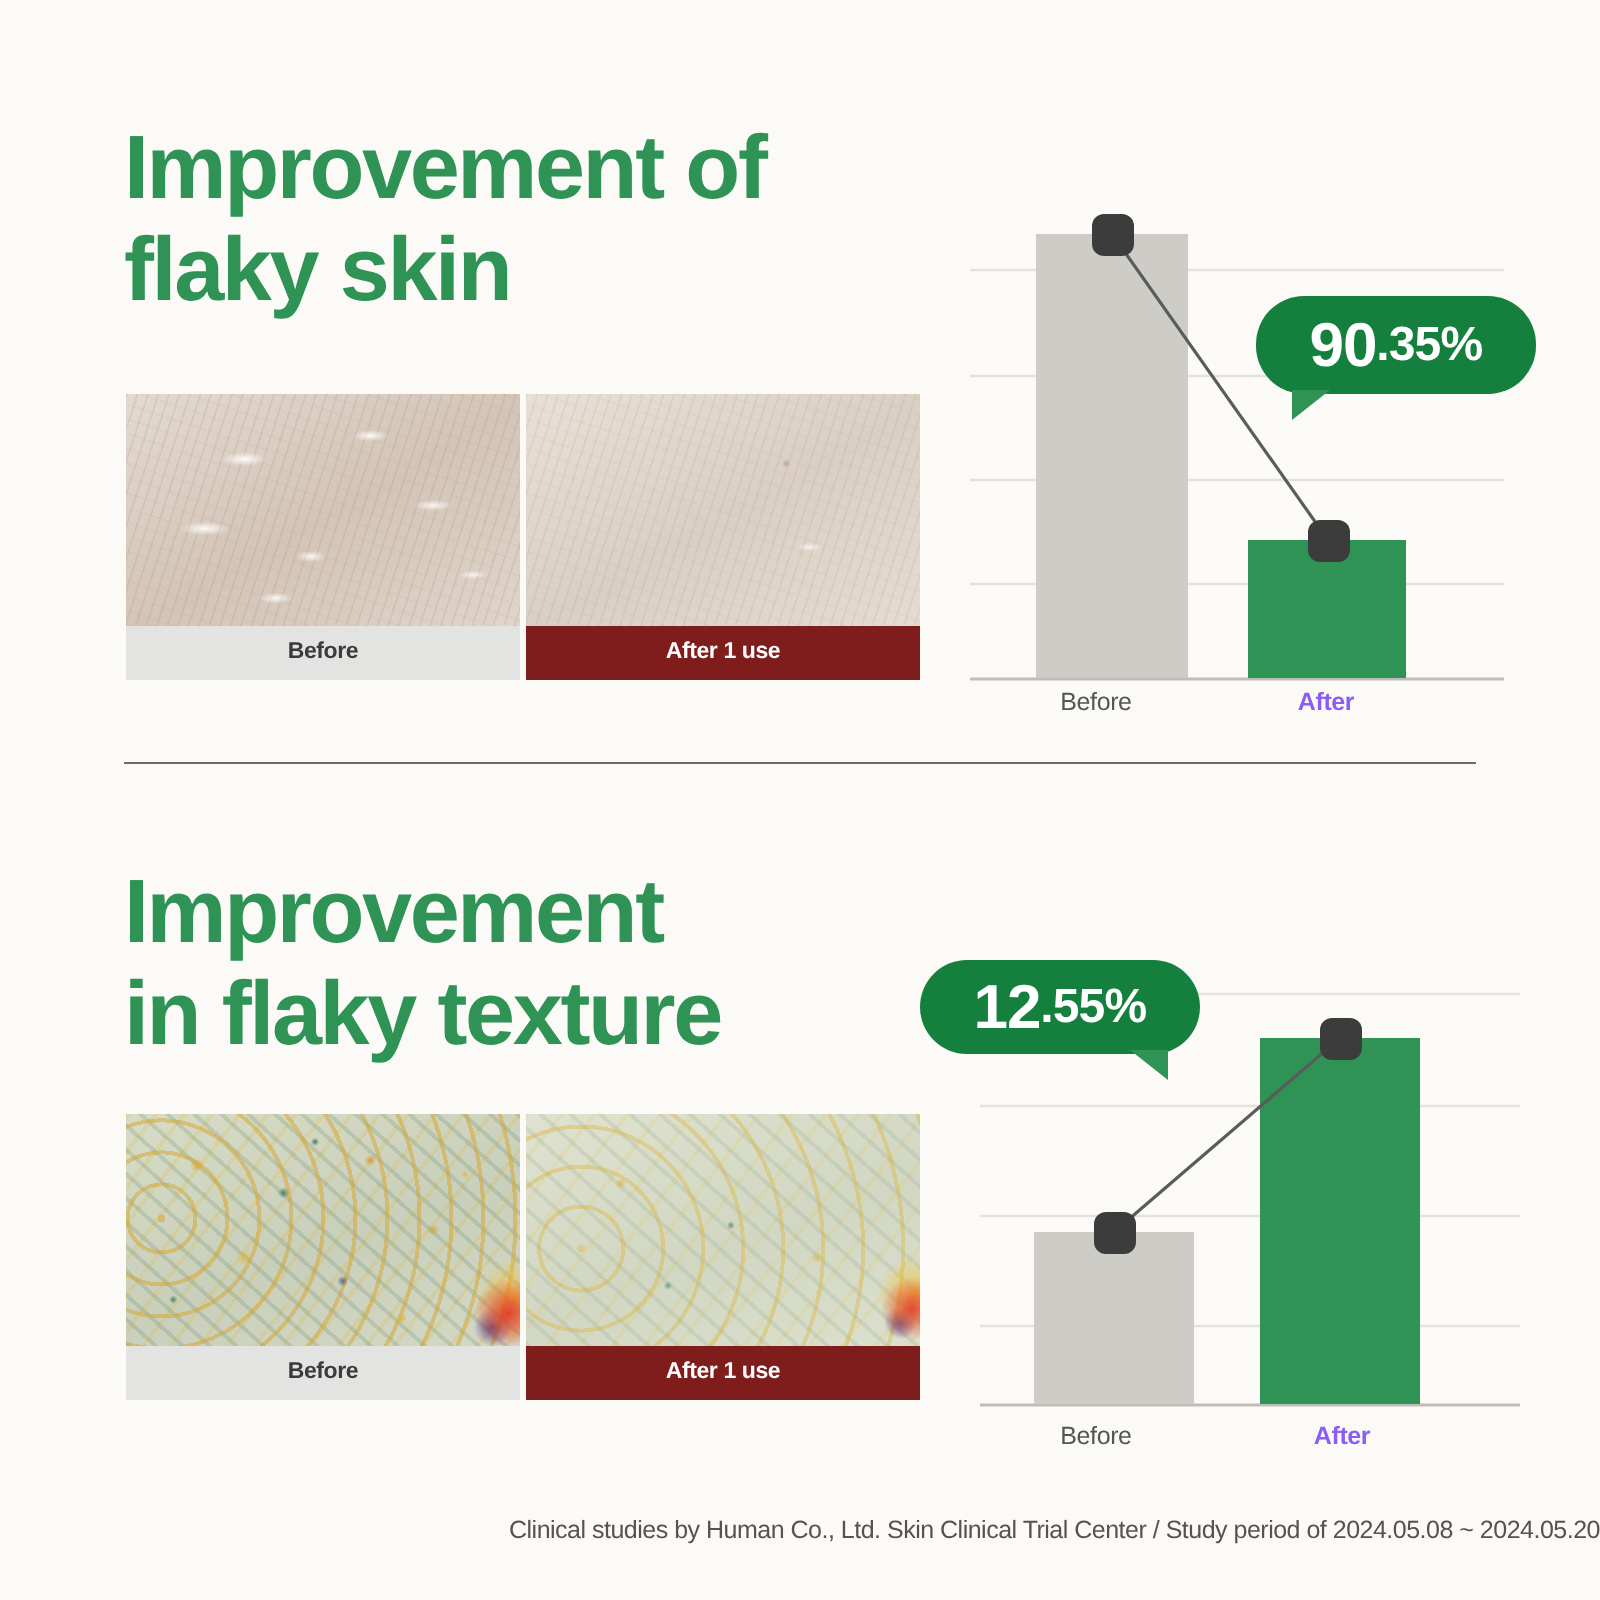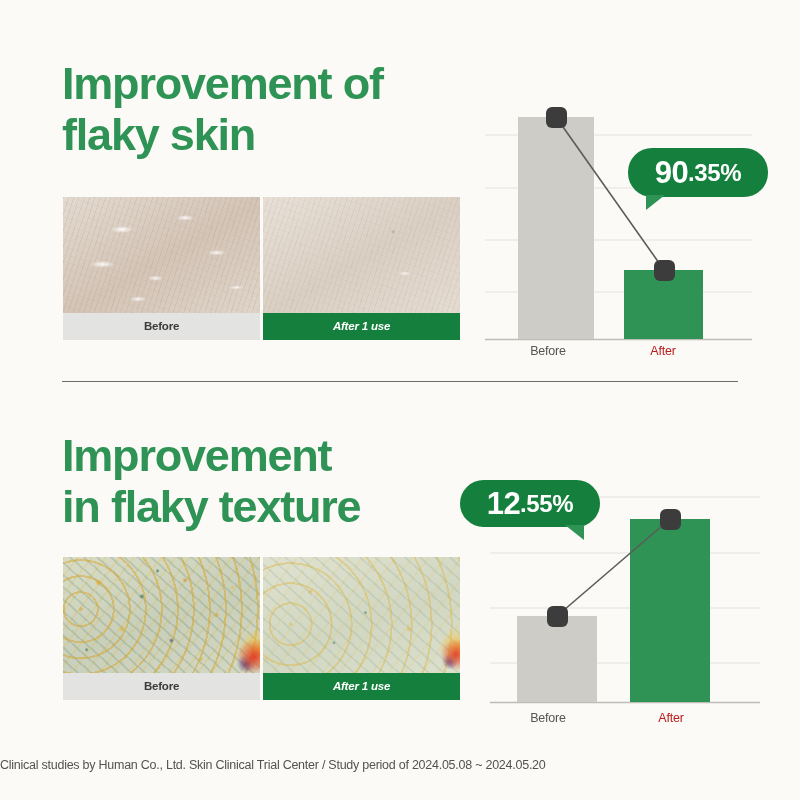--- a/index.html
+++ b/index.html
@@ -68,23 +68,22 @@
     text-align: center;
     font-size: 11.5px;
     font-weight: bold;
     letter-spacing: -0.2px;
   }
   .cap-before {
     background: #E3E3E1;
     color: #3B3B3B;
   }
   .cap-after {
-    background: #15803d;
+    background: #7f1d1d;
     color: #FFFFFF;
-    font-style: italic;
   }
 
   
   .skin-a {
     background-color: #D9CEC4;
     background-image:
       radial-gradient(ellipse 16px 5px at 30% 28%, rgba(255,255,255,.95), rgba(255,255,255,0) 70%),
       radial-gradient(ellipse 13px 4px at 62% 18%, rgba(255,255,255,.9), rgba(255,255,255,0) 70%),
       radial-gradient(ellipse 18px 5px at 20% 58%, rgba(255,255,255,.9), rgba(255,255,255,0) 70%),
       radial-gradient(ellipse 11px 4px at 47% 70%, rgba(255,255,255,.85), rgba(255,255,255,0) 70%),
@@ -213,29 +212,29 @@
   }
 
   
   .axis-label {
     position: absolute;
     font-size: 12.5px;
     text-align: center;
     letter-spacing: -0.2px;
   }
   .axis-before { color: #555555; font-weight: normal; }
-  .axis-after  { color: #b91c1c; font-weight: normal; }
+  .axis-after  { color: #8b5cf6; font-weight: bold; }
 
   
   #footer {
     position: absolute;
     left: 0;
     top: 758px;
     width: 800px;
-    text-align: left;
+    text-align: right;
     font-size: 12.5px;
     color: #55524F;
     letter-spacing: -0.25px;
   }
 </style>
 </head>
 <body>
 
 <div class="page">
 

